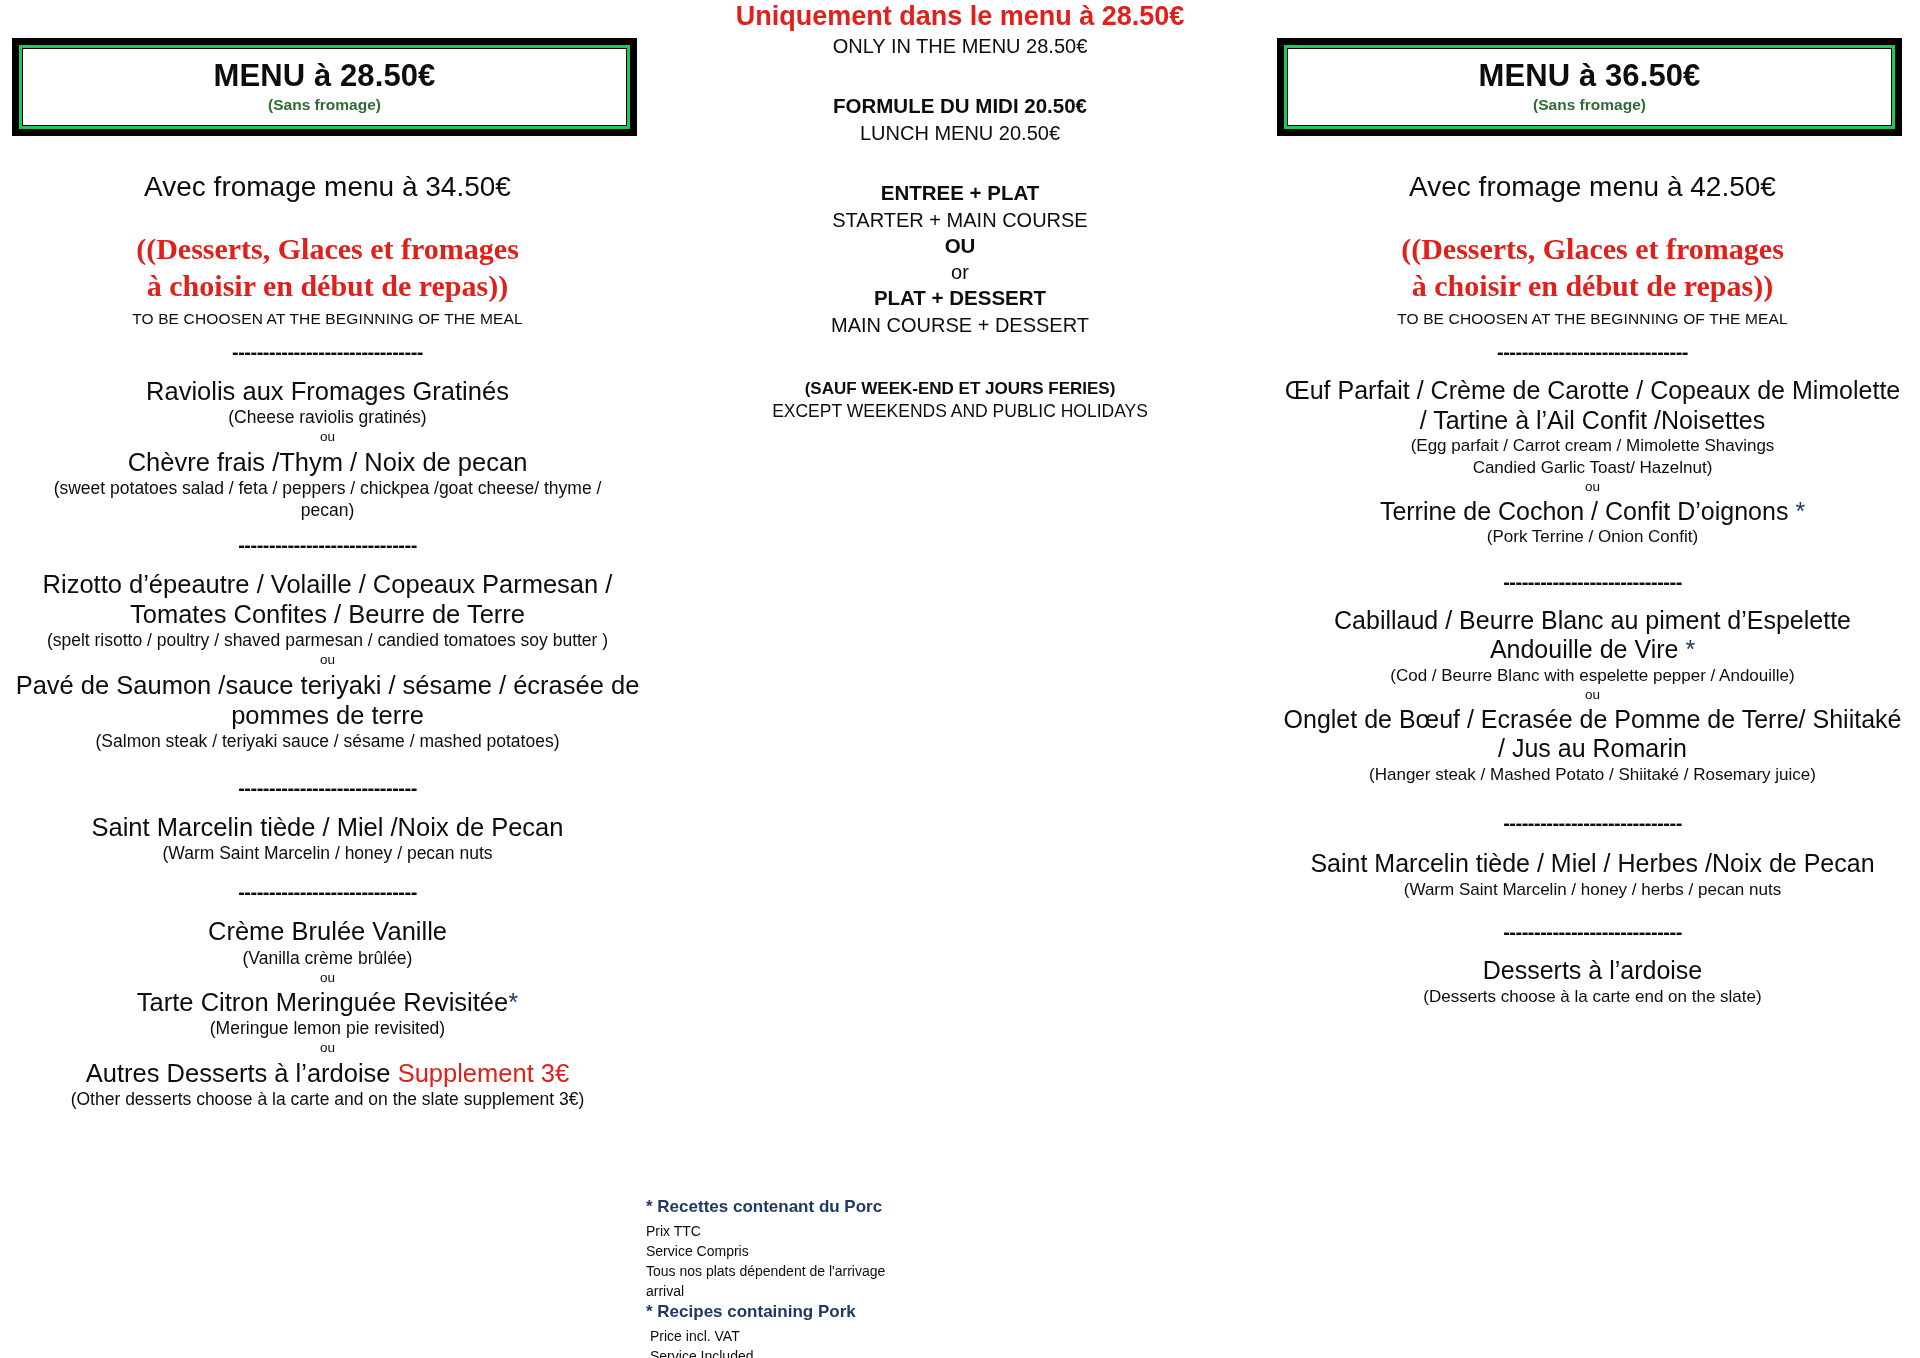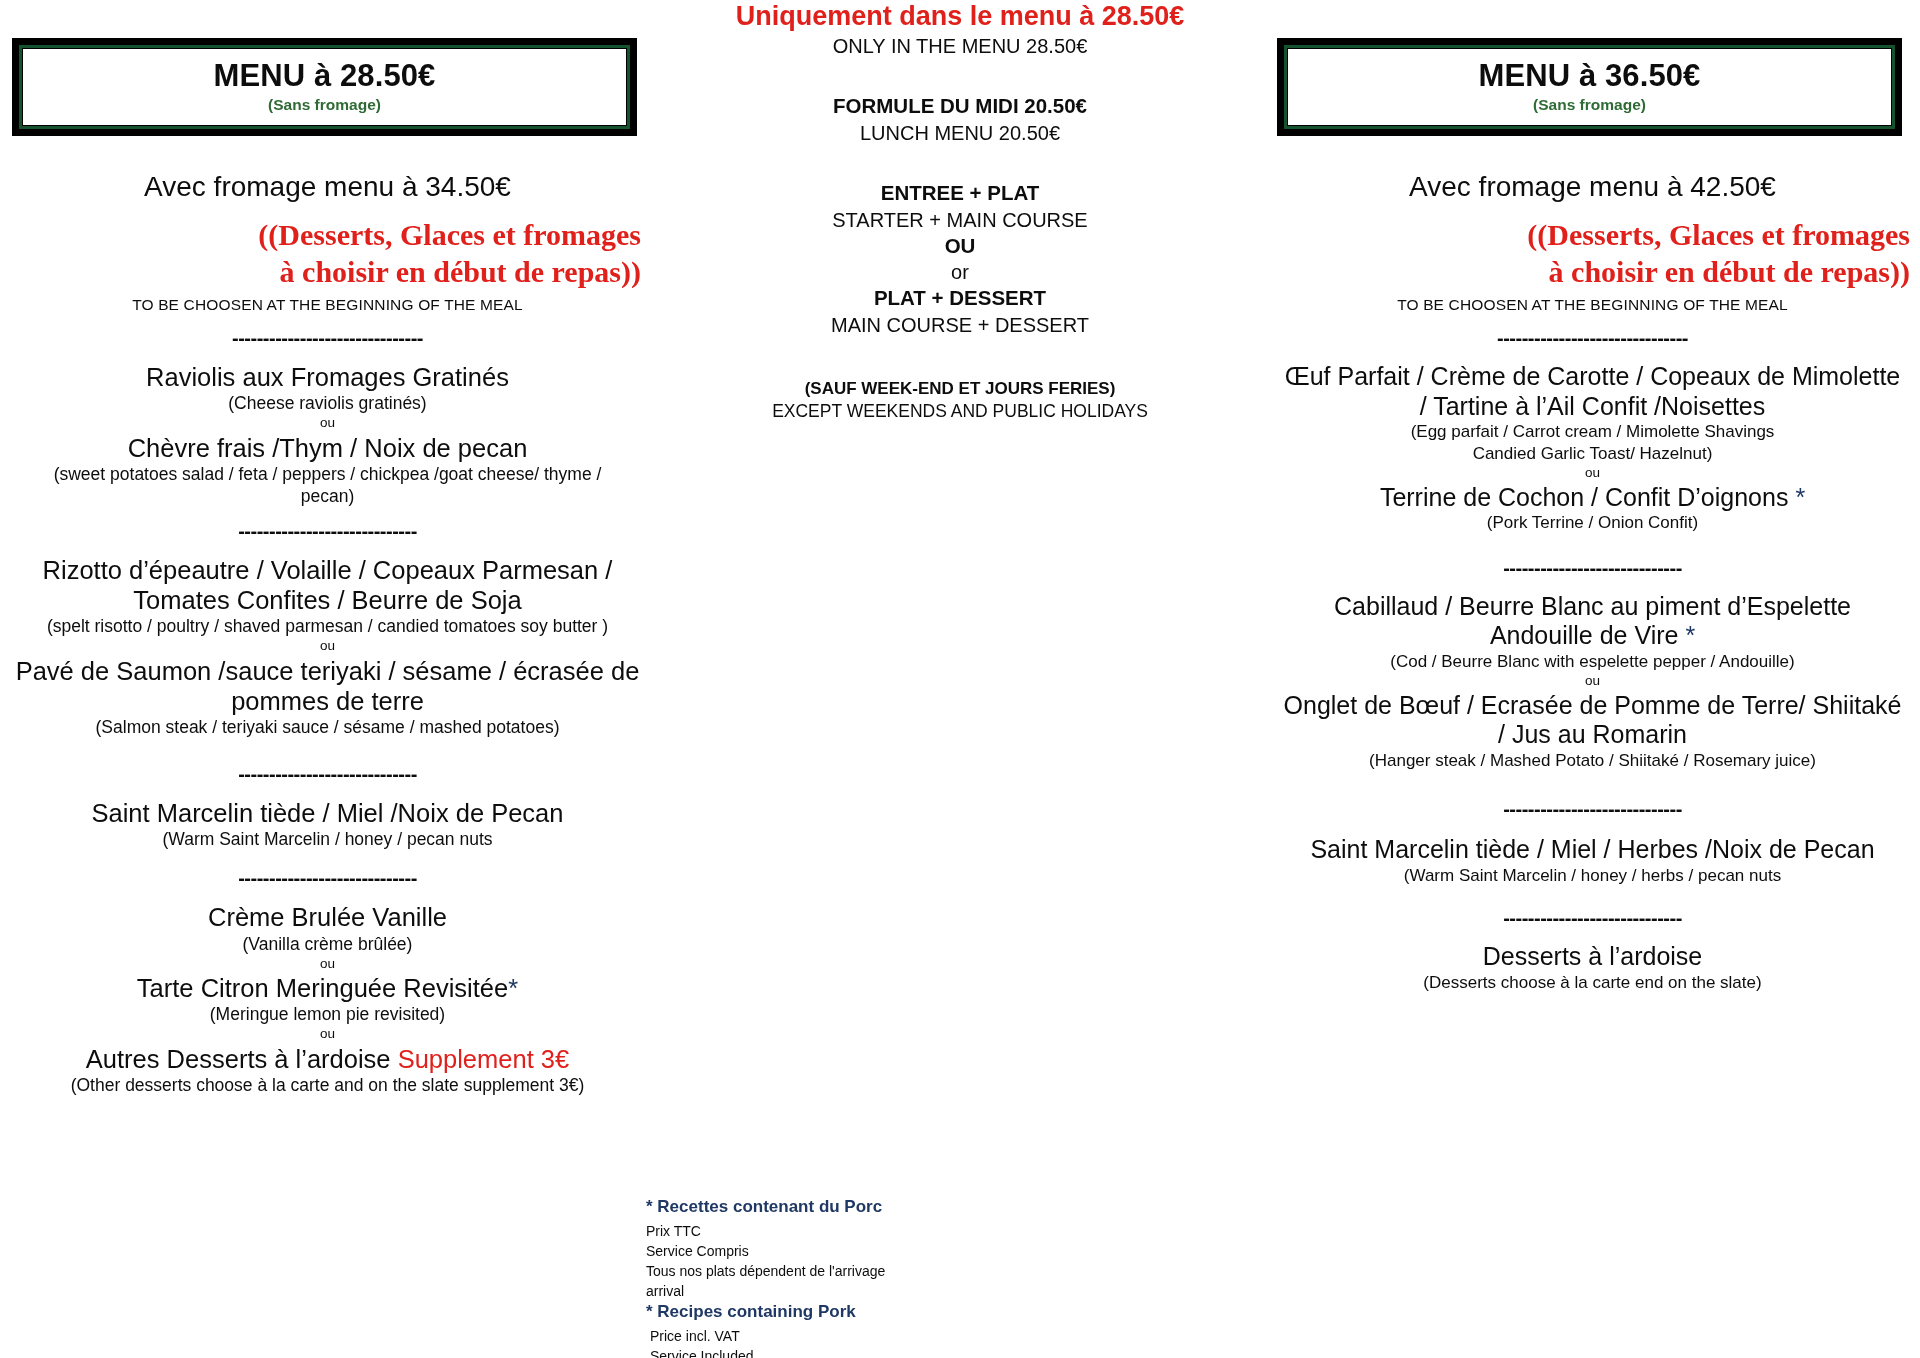--- a/index.html
+++ b/index.html
@@ -20,21 +20,21 @@
     position: absolute;
     top: 0;
   }
   .col-left   { left: 0px;    width: 655px; }
   .col-center { left: 655px;  width: 610px; }
   .col-right  { left: 1265px; width: 655px; }
 
   
   .title-box-outer {
     border: 7px solid #000;
-    background: #14532d;
+    background: #22c55e;
     padding: 3px;
     margin: 38px 18px 0 12px;
   }
   .title-box-inner {
     border: 1.5px solid #000;
     background: #fff;
     padding: 10px 6px 12px 6px;
     text-align: center;
   }
   .title-main {
@@ -58,22 +58,21 @@
     margin-top: 34px;
     line-height: 1.2;
     text-align: center;
   }
   .redhead {
     color: #e0201b;
     font-family: "Liberation Serif", serif;
     font-weight: bold;
     font-size: 30px;
     line-height: 1.22;
-    margin-top: 14px;
-    text-align: right;
+    margin-top: 28px;
   }
   .eng-caps {
     font-size: 15.5px;
     letter-spacing: .15px;
     margin-top: 5px;
     line-height: 1.2;
   }
   .sep {
     font-size: 20px;
     letter-spacing: -0.5px;
@@ -189,21 +188,21 @@
     <div class="dish">Raviolis aux Fromages Gratinés</div>
     <div class="dish-en">(Cheese raviolis gratinés)</div>
     <div class="ou">ou</div>
     <div class="dish">Chèvre frais /Thym / Noix de pecan</div>
     <div class="dish-en">(sweet potatoes salad / feta / peppers / chickpea /goat cheese/ thyme /</div>
     <div class="dish-en">pecan)</div>
 
     <div class="sep">-----------------------------</div>
 
     <div class="dish">Rizotto d’épeautre / Volaille / Copeaux Parmesan /</div>
-    <div class="dish">Tomates Confites / Beurre de Soja</div>
+    <div class="dish">Tomates Confites / Beurre de Terre</div>
     <div class="dish-en">(spelt risotto / poultry / shaved parmesan / candied tomatoes soy butter )</div>
     <div class="ou">ou</div>
     <div class="dish">Pavé de Saumon /sauce teriyaki / sésame / écrasée de</div>
     <div class="dish">pommes de terre</div>
     <div class="dish-en">(Salmon steak / teriyaki sauce / sésame / mashed potatoes)</div>
 
     <div class="sep" style="margin-top:26px;">-----------------------------</div>
 
     <div class="dish" style="margin-top:14px;">Saint Marcelin tiède / Miel /Noix de Pecan</div>
     <div class="dish-en">(Warm Saint Marcelin / honey / pecan nuts</div>

